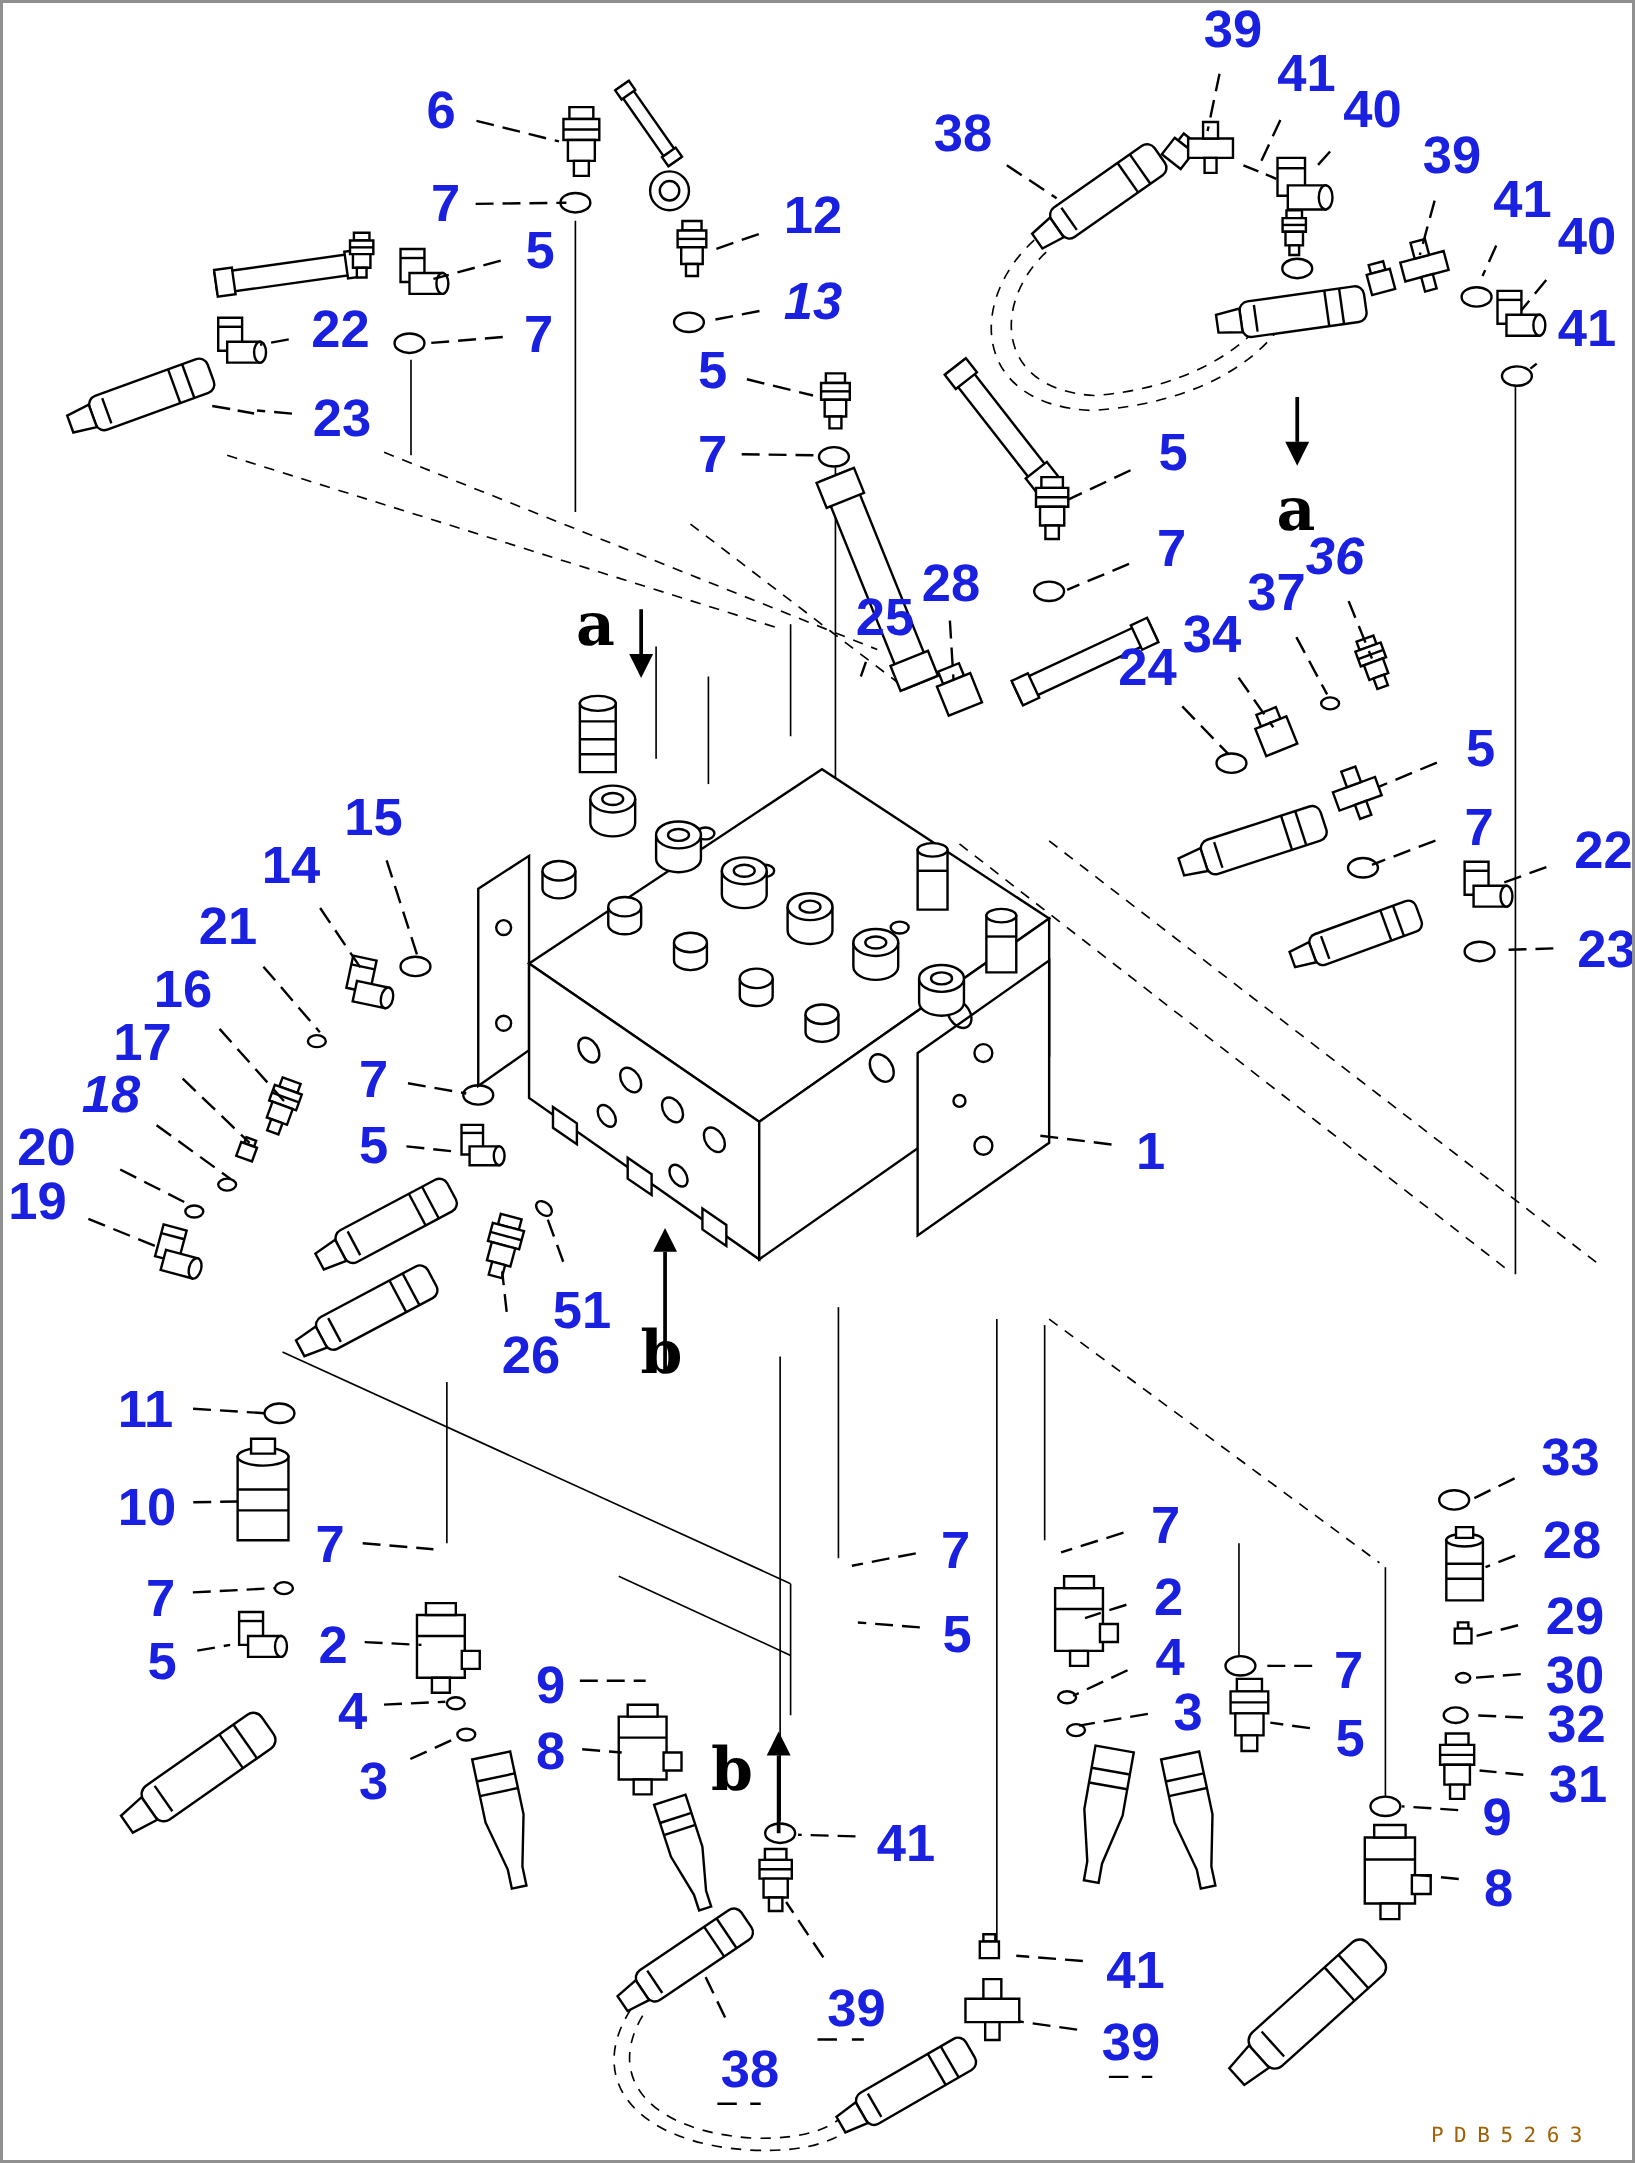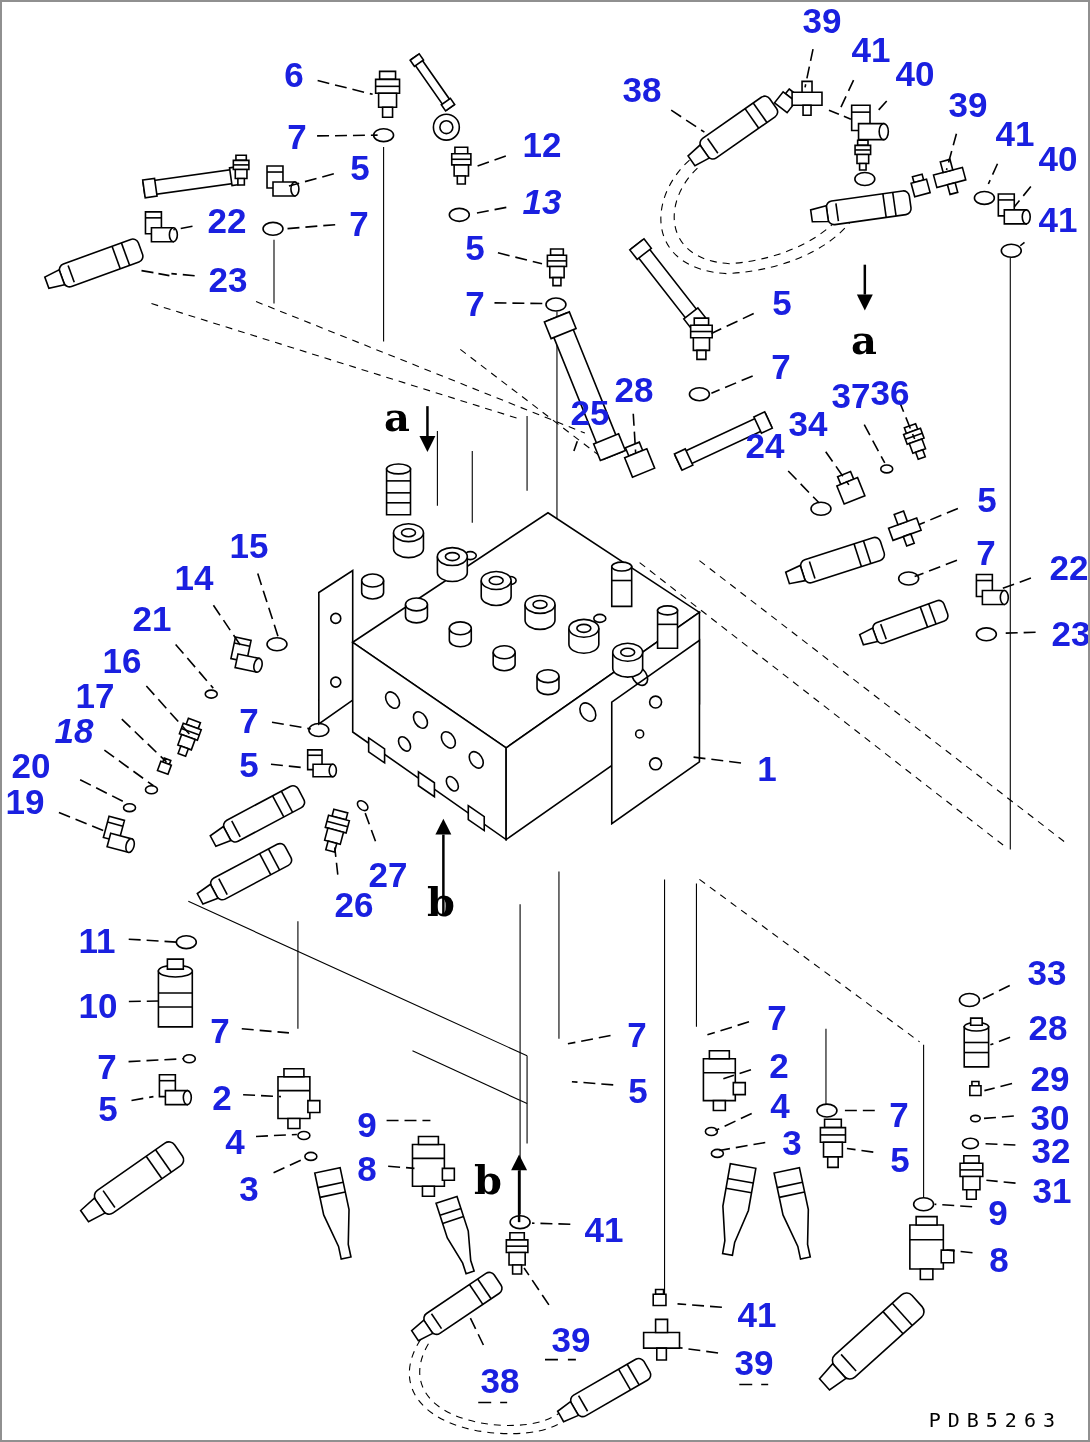--- a/index.html
+++ b/index.html
@@ -12,22 +12,22 @@
   .ln{fill:none;stroke:#000;stroke-width:1.6;vector-effect:non-scaling-stroke;}
   .thin{fill:none;stroke:#000;stroke-width:1.1;}
   .dash{stroke-dasharray:7 6;}
   .leader{stroke:#000;stroke-width:1.6;stroke-dasharray:12 6;fill:none;}
   .callout{position:absolute;transform:translate(-50%,-50%);
     color:#1a20e0;font-weight:bold;font-size:35px;line-height:1;
     font-family:"Liberation Sans",sans-serif;white-space:nowrap;}
   .marker{position:absolute;transform:translate(-50%,-50%);
     color:#000;font-weight:bold;font-size:40px;line-height:1;
     font-family:"DejaVu Serif",serif;}
-  .code{position:absolute;right:26px;bottom:8px;color:#000000;
-    font-family:"DejaVu Sans Mono",monospace;font-size:20px;letter-spacing:7px;}
+  .code{position:absolute;right:26px;bottom:8px;color:#a16207;
+    font-family:"DejaVu Sans Mono",monospace;font-size:14px;letter-spacing:7px;}
 </style>
 </head>
 <body>
 
 <div id="canvas">
 
 <svg id="art" viewBox="0 0 1090 1442" xmlns="http://www.w3.org/2000/svg">
   <defs>
     <g id="p-oring">
           <ellipse rx="10" ry="6.5" class="fw"></ellipse>
@@ -439,37 +439,37 @@
     <div class="callout" style="left: 1013px; top: 131px;">41</div>
     <div class="callout" style="left: 1056px; top: 156px;">40</div>
     <div class="callout" style="left: 1056px; top: 217px;">41</div>
     <div class="callout" style="left: 632px; top: 387px;">28</div>
     <div class="callout" style="left: 588px; top: 410px;">25</div>
     <div class="callout" style="left: 780px; top: 300px;">5</div>
     <div class="callout" style="left: 779px; top: 364px;">7</div>
     <div class="callout" style="left: 763px; top: 443px;">24</div>
     <div class="callout" style="left: 806px; top: 421px;">34</div>
     <div class="callout" style="left: 849px; top: 393px;">37</div>
-    <div class="callout" style="left: 888px; top: 390px;">36</div>
+    <div class="callout" style="left: 888px; top: 369px; font-style: italic;">36</div>
     <div class="callout" style="left: 985px; top: 497px;">5</div>
     <div class="callout" style="left: 984px; top: 550px;">7</div>
     <div class="callout" style="left: 1067px; top: 565px;">22</div>
     <div class="callout" style="left: 1069px; top: 631px;">23</div>
     <div class="callout" style="left: 247px; top: 543px;">15</div>
     <div class="callout" style="left: 192px; top: 575px;">14</div>
     <div class="callout" style="left: 150px; top: 616px;">21</div>
     <div class="callout" style="left: 120px; top: 658px;">16</div>
     <div class="callout" style="left: 93px; top: 693px;">17</div>
     <div class="callout" style="left: 72px; top: 728px; font-style: italic;">18</div>
     <div class="callout" style="left: 29px; top: 763px;">20</div>
     <div class="callout" style="left: 23px; top: 799px;">19</div>
     <div class="callout" style="left: 247px; top: 718px;">7</div>
     <div class="callout" style="left: 247px; top: 762px;">5</div>
     <div class="callout" style="left: 765px; top: 766px;">1</div>
-    <div class="callout" style="left: 386px; top: 872px;">27</div>
+    <div class="callout" style="left: 386px; top: 872px;">51</div>
     <div class="callout" style="left: 340px; top: 902px; margin-left: 12px;">26</div>
     <div class="callout" style="left: 95px; top: 938px;">11</div>
     <div class="callout" style="left: 96px; top: 1003px;">10</div>
     <div class="callout" style="left: 218px; top: 1028px;">7</div>
     <div class="callout" style="left: 105px; top: 1064px;">7</div>
     <div class="callout" style="left: 106px; top: 1106px;">5</div>
     <div class="callout" style="left: 220px; top: 1095px;">2</div>
     <div class="callout" style="left: 233px; top: 1139px;">4</div>
     <div class="callout" style="left: 247px; top: 1186px;">3</div>
     <div class="callout" style="left: 365px; top: 1122px;">9</div>

